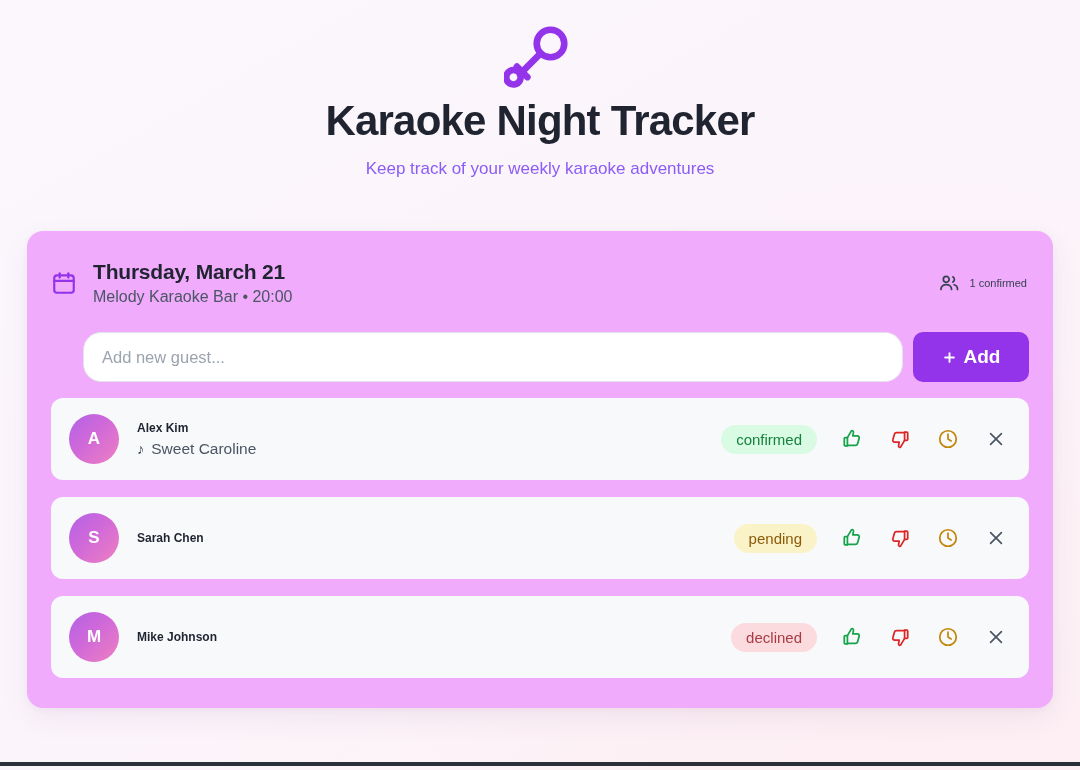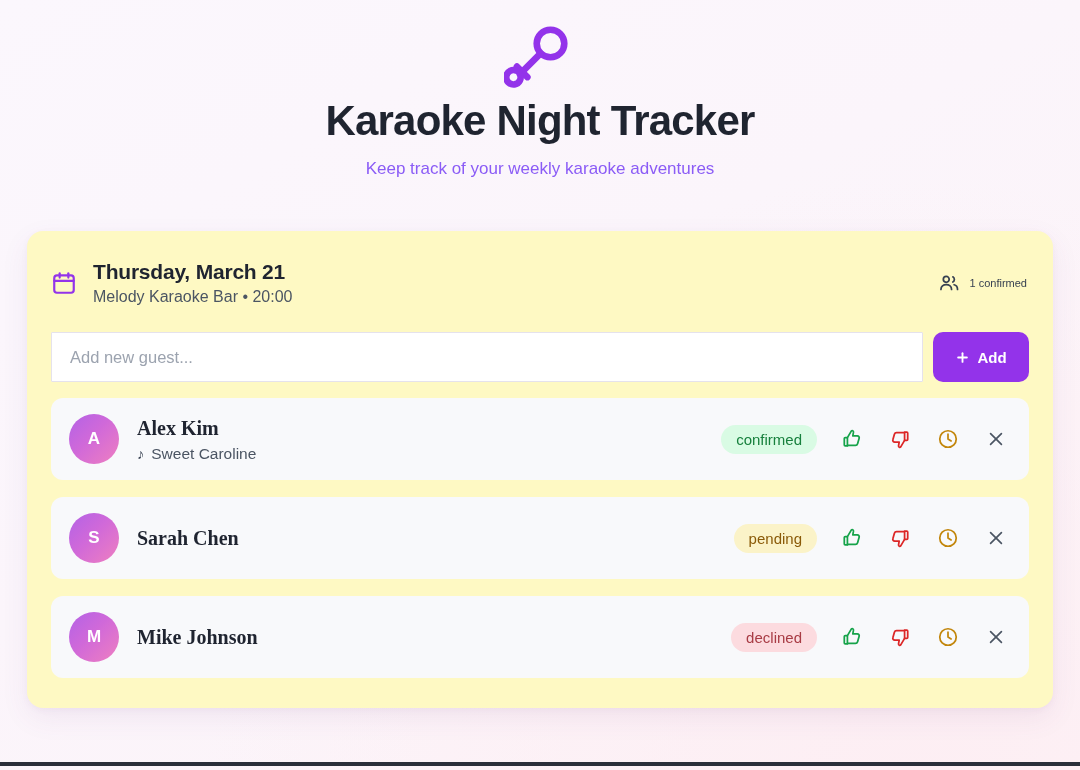--- a/index.html
+++ b/index.html
@@ -62,21 +62,21 @@
     color: #8b5cf6;
     font-weight: normal;
   }
 
   
   .card {
     position: absolute;
     left: 27px;
     top: 231px;
     width: 1026px;
-    background: #fef9c3;
+    background: #f0abfc;
     border-radius: 16px;
     box-shadow: 0 10px 28px rgba(120, 70, 140, 0.08), 0 2px 6px rgba(120,70,140,0.05);
     padding: 28px 24px 30px 24px;
   }
 
   .event-row {
     display: flex;
     align-items: center;
     justify-content: space-between;
     padding: 0 2px 0 0;
@@ -117,38 +117,39 @@
   .add-row {
     display: flex;
     gap: 10px;
     margin-top: 26px;
   }
 
   .guest-input {
     flex: 1;
     height: 50px;
     border: 1px solid #e5e2ec;
-    border-radius: 1px;
+    border-radius: 18px;
     padding: 0 18px;
     font-size: 16.5px;
     font-family: "Liberation Sans", sans-serif;
     color: #1f2430;
     background: #fff;
     outline: none;
+    margin-left: 32px;
   }
   .guest-input::placeholder { color: #9ca3af; }
 
   .add-btn {
-    width: 96px;
+    width: 116px;
     height: 50px;
     border: none;
     border-radius: 10px;
     background: #9333ea;
     color: #ffffff;
-    font-size: 15px;
+    font-size: 19px;
     font-weight: bold;
     font-family: "Liberation Sans", sans-serif;
     cursor: pointer;
     display: flex;
     align-items: center;
     justify-content: center;
     gap: 7px;
   }
   .plus-icon { width: 15px; height: 15px; display: block; }
 
@@ -176,25 +177,24 @@
     color: #fff;
     font-size: 17px;
     font-weight: bold;
     display: flex;
     align-items: center;
     justify-content: center;
     flex: none;
   }
 
   .guest-name {
-    font-size: 20px;
+    font-size: 12px;
     font-weight: bold;
     color: #1f2430;
     line-height: 1.25;
-    font-family: Liberation Serif, serif;
   }
 
   .guest-song {
     margin-top: 4px;
     font-size: 15.5px;
     color: #4b5563;
     display: flex;
     align-items: center;
     gap: 7px;
   }

